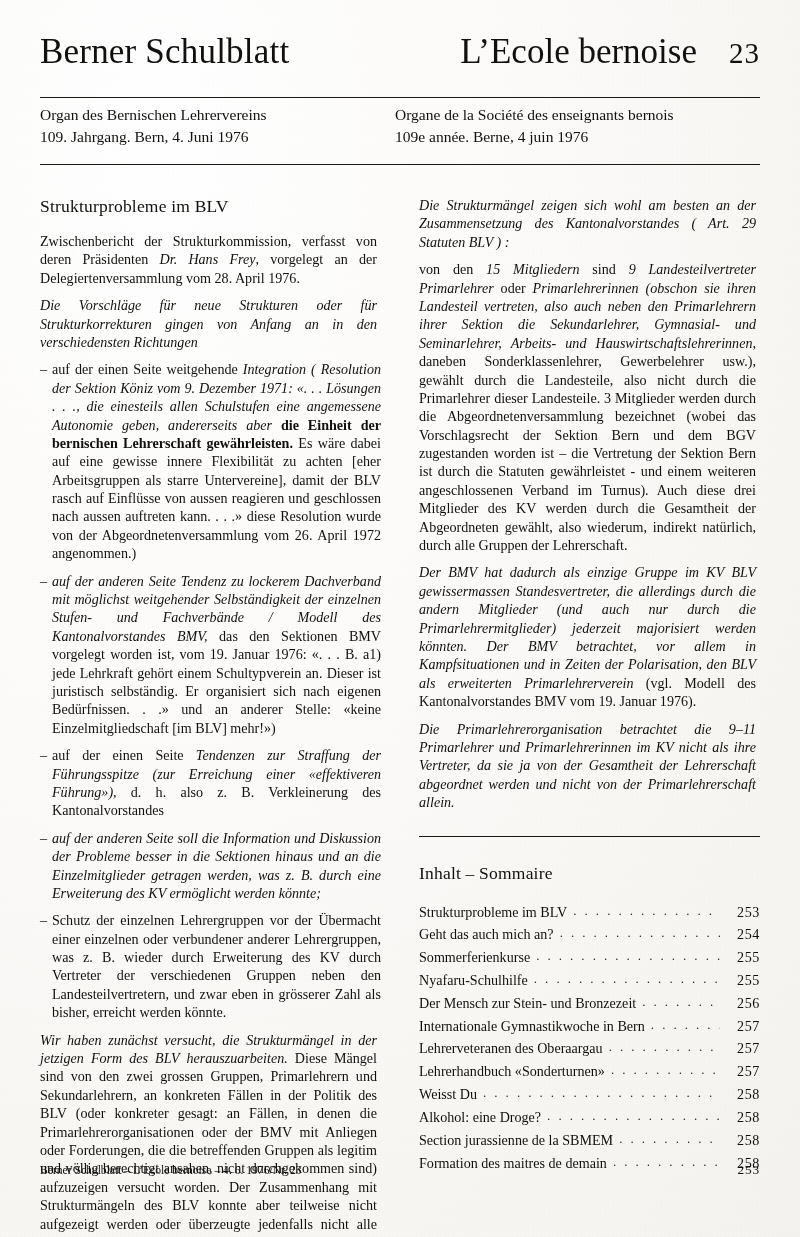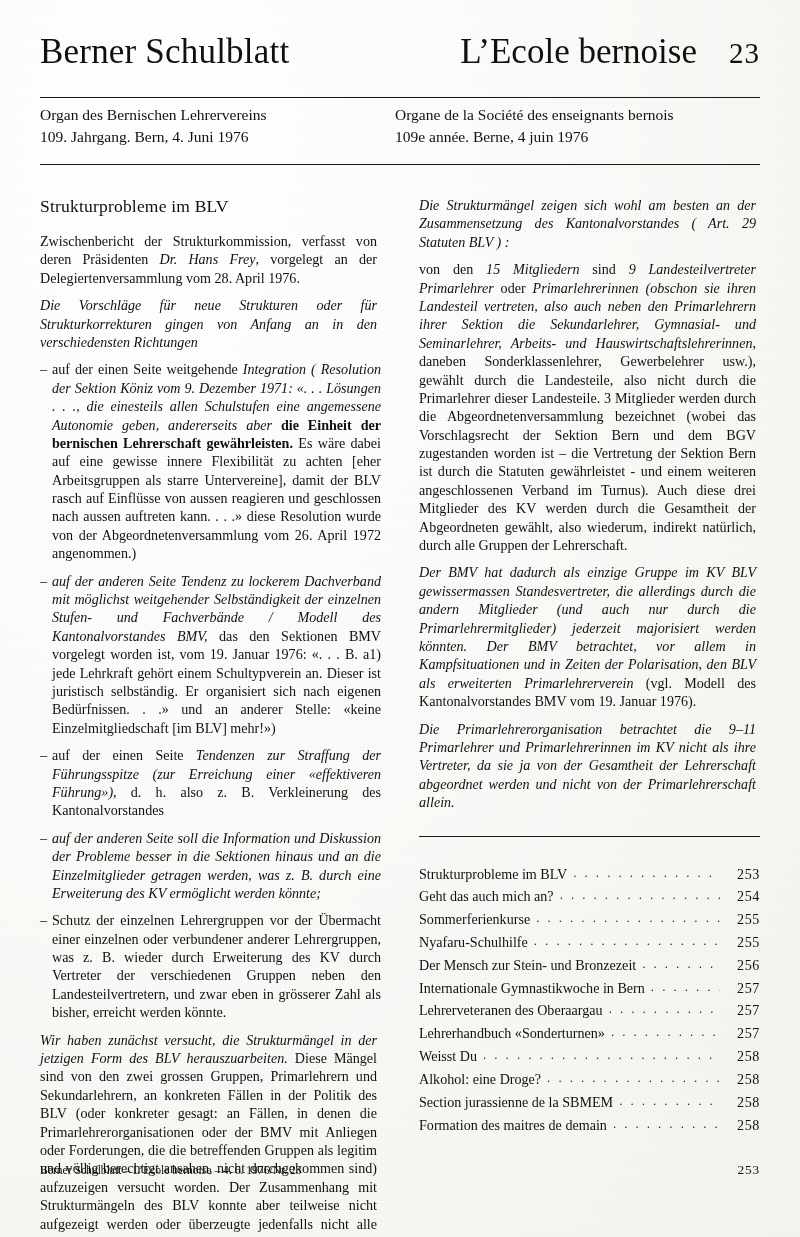--- a/index.html
+++ b/index.html
@@ -240,20 +240,21 @@
     <div class="col">
       <div id="right-paragraphs">
           <p><span class="it">Die Strukturmängel zeigen sich wohl am besten an der Zusammensetzung des Kantonalvorstandes ( Art. 29 Statuten BLV ) :</span></p>
           <p><span>von den </span><span class="it">15 Mitgliedern</span><span> sind </span><span class="it">9 Landesteilvertreter Primarlehrer</span><span> oder </span><span class="it">Primarlehrerinnen (obschon sie ihren Landesteil vertreten, also auch neben den Primarlehrern ihrer Sektion die Sekundarlehrer, Gymnasial- und Seminarlehrer, Arbeits- und Hauswirtschaftslehrerinnen</span><span>, daneben Sonderklassenlehrer, Gewerbelehrer usw.), gewählt durch die Landesteile, also nicht durch die Primarlehrer dieser Landesteile. 3 Mitglieder werden durch die Abgeordnetenversammlung bezeichnet (wobei das Vorschlagsrecht der Sektion Bern und dem BGV zugestanden worden ist – die Vertretung der Sektion Bern ist durch die Statuten gewährleistet - und einem weiteren angeschlossenen Verband im Turnus). Auch diese drei Mitglieder des KV werden durch die Gesamtheit der Abgeordneten gewählt, also wiederum, indirekt natürlich, durch alle Gruppen der Lehrerschaft.</span></p>
           <p><span class="it">Der BMV hat dadurch als einzige Gruppe im KV BLV gewissermassen Standesvertreter, die allerdings durch die andern Mitglieder (und auch nur durch die Primarlehrermitglieder) jederzeit majorisiert werden könnten. Der BMV betrachtet, vor allem in Kampfsituationen und in Zeiten der Polarisation, den BLV als erweiterten Primarlehrerverein</span><span> (vgl. Modell des Kantonalvorstandes BMV vom 19. Januar 1976).</span></p>
           <p><span class="it">Die Primarlehrerorganisation betrachtet die 9–11 Primarlehrer und Primarlehrerinnen im KV nicht als ihre Vertreter, da sie ja von der Gesamtheit der Lehrerschaft abgeordnet werden und nicht von der Primarlehrerschaft allein.</span></p>
         </div>
 
       <div class="toc-rule"></div>
 
+      <h3 class="toc-title">Inhalt – Sommaire</h3>
 
       <div id="toc-list">
           <div class="toc-row">
             <span class="toc-label">Strukturprobleme im BLV</span>
             <span class="toc-dots">. . . . . . . . . . . . . . . . . . . . . . . . . . . . . . . . . . . . . . . . . . . . . . . . . . .</span>
             <span class="toc-page">253</span>
           </div>
           <div class="toc-row">
             <span class="toc-label">Geht das auch mich an?</span>
             <span class="toc-dots">. . . . . . . . . . . . . . . . . . . . . . . . . . . . . . . . . . . . . . . . . . . . . . . . . . .</span>

